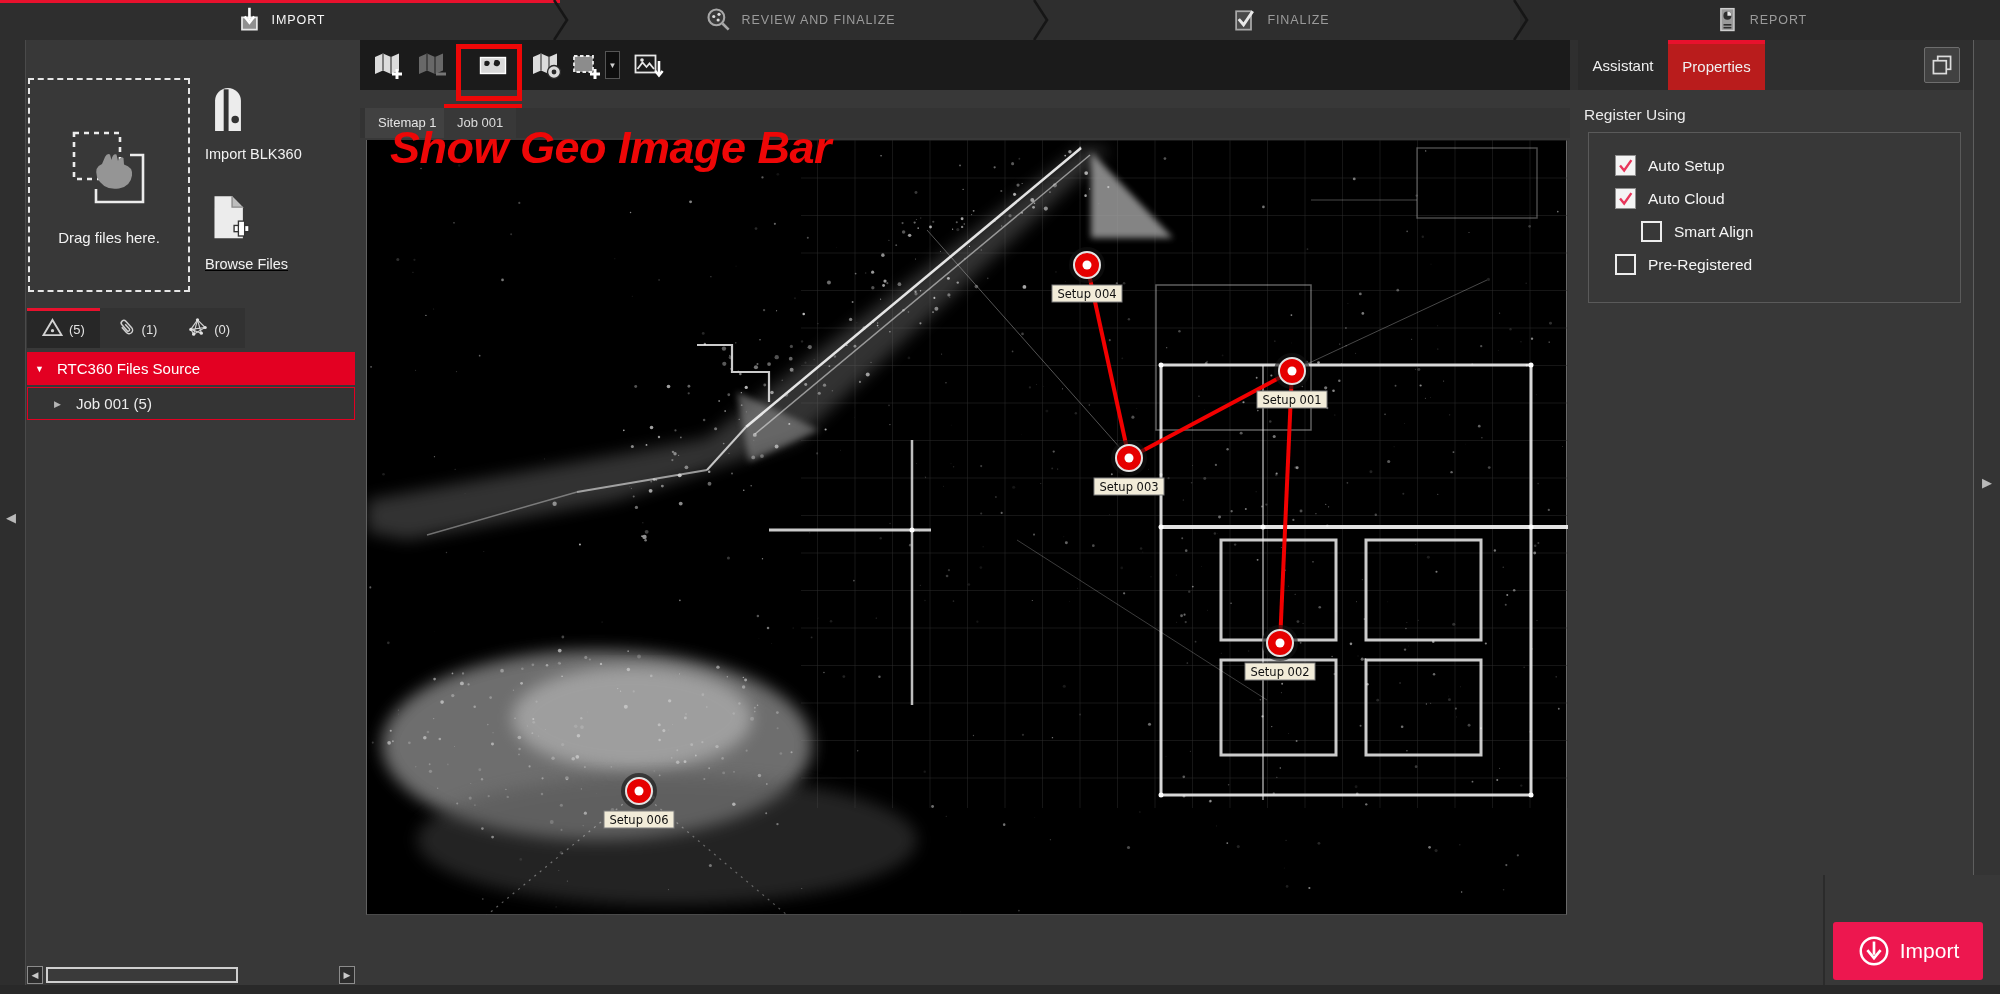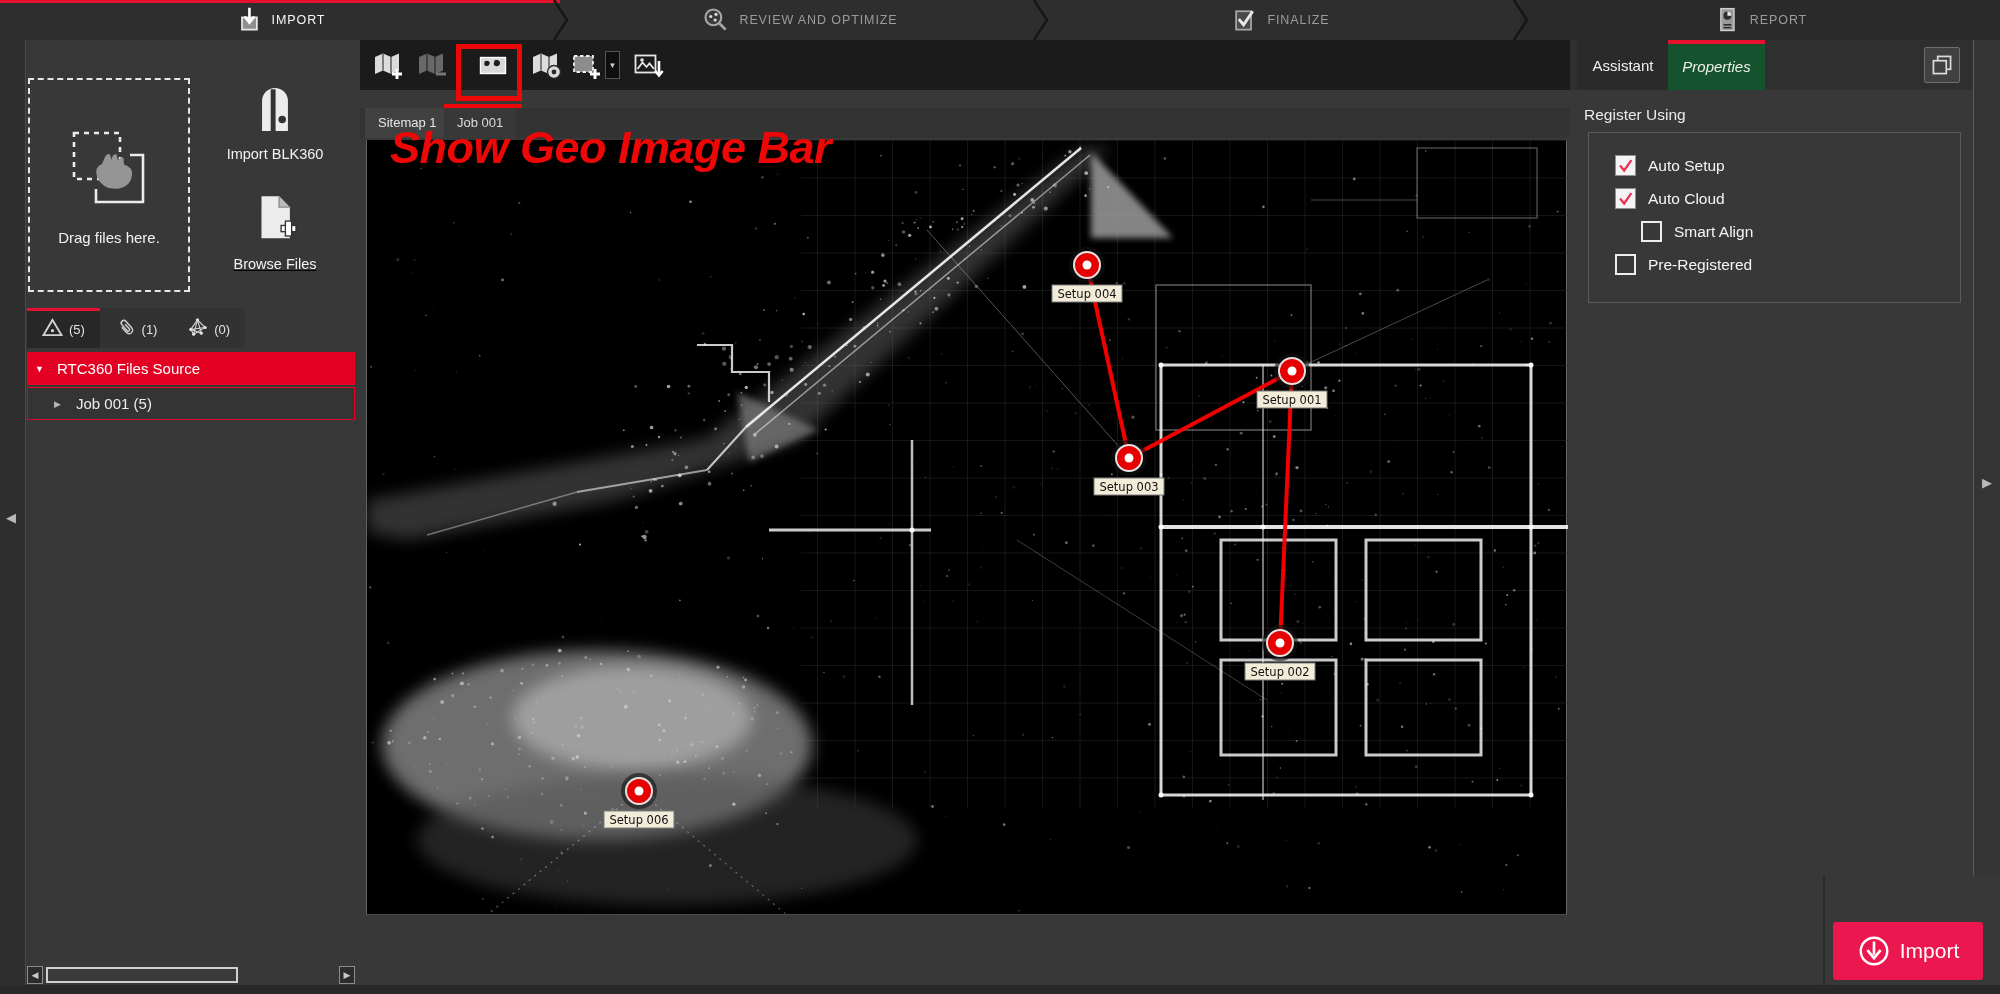--- a/index.html
+++ b/index.html
@@ -20,21 +20,21 @@
   .chev{position:absolute;top:0;width:16px;height:40px;}
   .sicon svg{display:block;}
 
   
   .left{position:absolute;left:0;top:40px;width:360px;height:945px;background:#383838;}
   .lstrip{position:absolute;left:0;top:0;width:26px;height:945px;background:#2e2e2e;border-right:1px solid #4a4a4a;}
   .collapse{position:absolute;font-size:13px;color:#b9b9b9;cursor:pointer;}
   .lstrip .collapse{left:6px;top:470px;}
   .dropzone{position:absolute;left:28px;top:38px;width:162px;height:214px;border:2px dashed #e6e6e6;display:flex;flex-direction:column;align-items:center;justify-content:center;gap:14px;cursor:pointer;}
   .dz-label{font-size:15px;color:#f2f2f2;}
-  .side-btn{position:absolute;left:205px;width:140px;text-align:center;cursor:pointer;}
+  .side-btn{position:absolute;left:205px;width:140px;cursor:pointer;}
   .blk{top:42px;}
   .browse{top:152px;text-decoration:underline;}
   .side-btn .cap{display:block;margin-top:8px;font-size:14.5px;color:#f2f2f2;}
   .srctabs{position:absolute;left:27px;top:268px;width:218px;height:40px;background:#2e2e2e;display:flex;}
   .srctab{flex:1;display:flex;align-items:center;justify-content:center;gap:6px;background:#323232;border-top:3px solid transparent;cursor:pointer;}
   .srctab.on{background:#272727;border-top:3px solid var(--accent-red,#e8112d);}
   .srctab .cnt{font-size:13px;color:#e3e3e3;}
   .tree{position:absolute;left:27px;top:312px;width:328px;}
   .trow{height:33px;display:flex;align-items:center;font-size:15px;color:#fff;cursor:pointer;}
   .trow.sel{background:var(--selection-red,#e30022);}
@@ -61,21 +61,21 @@
   .canvas svg{position:absolute;left:0;top:0;}
   .annotation-text{position:absolute;left:30px;top:82px;font-size:45px;font-weight:bold;letter-spacing:-.5px;color:var(--annotation-red,#ee0707);z-index:7;pointer-events:none;font-style:italic;}
   .ann-box{position:absolute;left:96px;top:4px;width:66px;height:57px;border:5px solid var(--annotation-red,#ee0707);z-index:6;pointer-events:none;}
   .ann-underline{position:absolute;left:84px;top:64px;width:78px;height:4px;background:var(--annotation-red,#ee0707);z-index:6;pointer-events:none;}
 
   
   .right{position:absolute;left:1570px;top:40px;width:430px;height:945px;background:#383838;}
   .rtabs{position:absolute;left:0;top:0;width:430px;height:50px;background:#2f2f2f;}
   .rtab{position:absolute;top:0;height:50px;line-height:52px;text-align:center;font-size:15px;color:#f0f0f0;cursor:pointer;}
   .rtab.assistant{left:8px;width:90px;background:#2a2a2a;}
-  .rtab.properties{left:98px;width:97px;background:#14532d;border-top:4px solid var(--accent-red,#e8112d);line-height:46px;font-style:italic;}
+  .rtab.properties{left:98px;width:97px;background:#b91c1c;border-top:4px solid var(--accent-red,#e8112d);line-height:46px;}
   .panel-toggle{position:absolute;right:40px;top:7px;width:36px;height:36px;background:#414141;border:1px solid #6e6e6e;border-radius:2px;cursor:pointer;display:flex;align-items:center;justify-content:center;}
   .section-title{position:absolute;left:14px;top:66px;font-size:15.5px;color:#eaeaea;}
   .groupbox{position:absolute;left:18px;top:92px;width:373px;height:171px;border:1px solid #5a5a5a;padding:16px 0 0 26px;}
   .chk-row{display:flex;align-items:center;height:33px;cursor:pointer;}
   .chk-row.indent{margin-left:26px;}
   .chk{width:21px;height:21px;border:2px solid #ededed;background:transparent;position:relative;flex:0 0 auto;}
   .chk.checked{background:#f4f4f4;border:1px solid #909090;}
   .chk svg{position:absolute;left:0;top:0;width:100%;height:100%;}
   .chk-label{margin-left:12px;font-size:15.5px;color:#f5f5f5;}
   .rstrip{position:absolute;left:403px;top:0;width:27px;height:835px;background:#343434;border-left:1px solid #5e5e5e;}
@@ -109,21 +109,21 @@
     <div class="stage s1">
       <span class="sicon">
         <svg width="28" height="28" viewBox="0 0 32 32">
             <circle cx="13" cy="13" r="9" fill="#3a3a3a" stroke="#a8a8a8" stroke-width="2.4"></circle>
             <circle cx="10" cy="12" r="1.8" fill="#ddd"></circle>
             <circle cx="16" cy="9.5" r="1.8" fill="#ddd"></circle>
             <circle cx="15" cy="16" r="1.8" fill="#ddd"></circle>
             <line x1="20" y1="20" x2="27" y2="27" stroke="#a8a8a8" stroke-width="3"></line>
           </svg>
       </span>
-      <span class="slabel">REVIEW AND OPTIMIZE</span>
+      <span class="slabel">REVIEW AND FINALIZE</span>
     </div>
 
     <div class="stage s2">
       <span class="sicon">
         <svg width="28" height="28" viewBox="0 0 32 32">
             <rect x="7" y="6" width="17" height="21" fill="#4a4a4a" stroke="#a8a8a8" stroke-width="2"></rect>
             <path d="M10 15 l5.5 6.5 L26 6" fill="none" stroke="#e9e9e9" stroke-width="3.4"></path>
           </svg>
       </span>
       <span class="slabel">FINALIZE</span>

